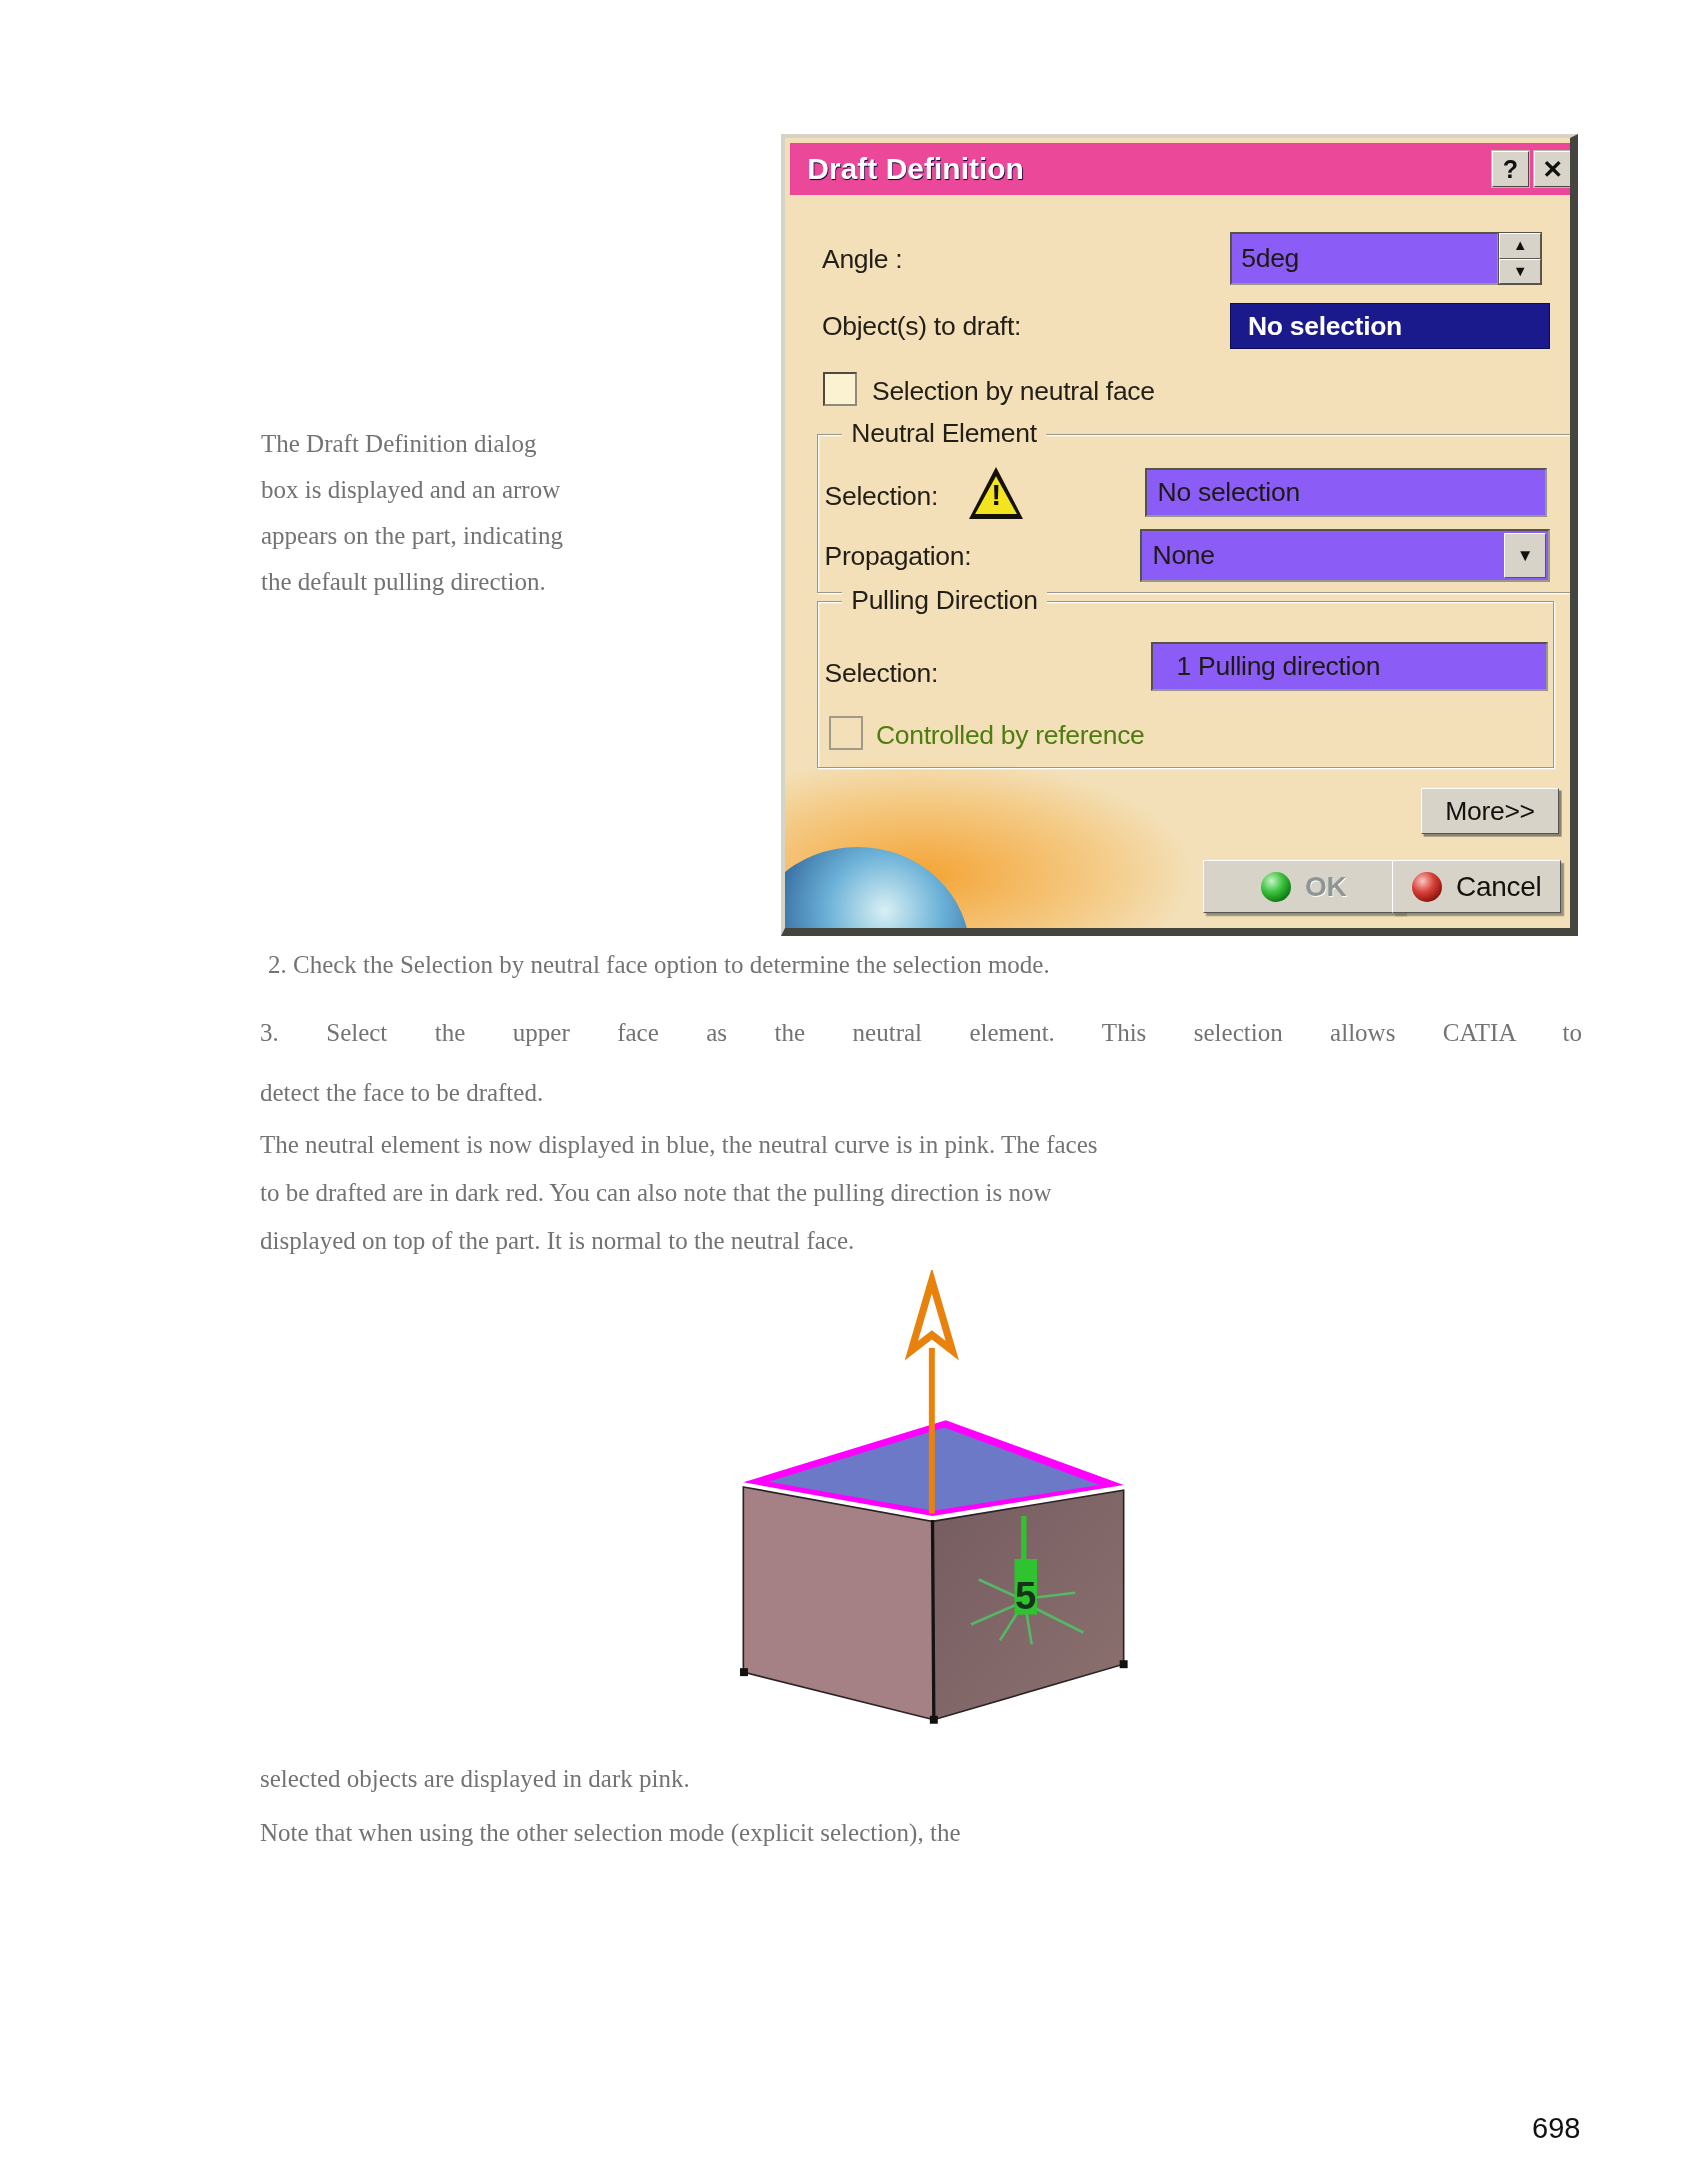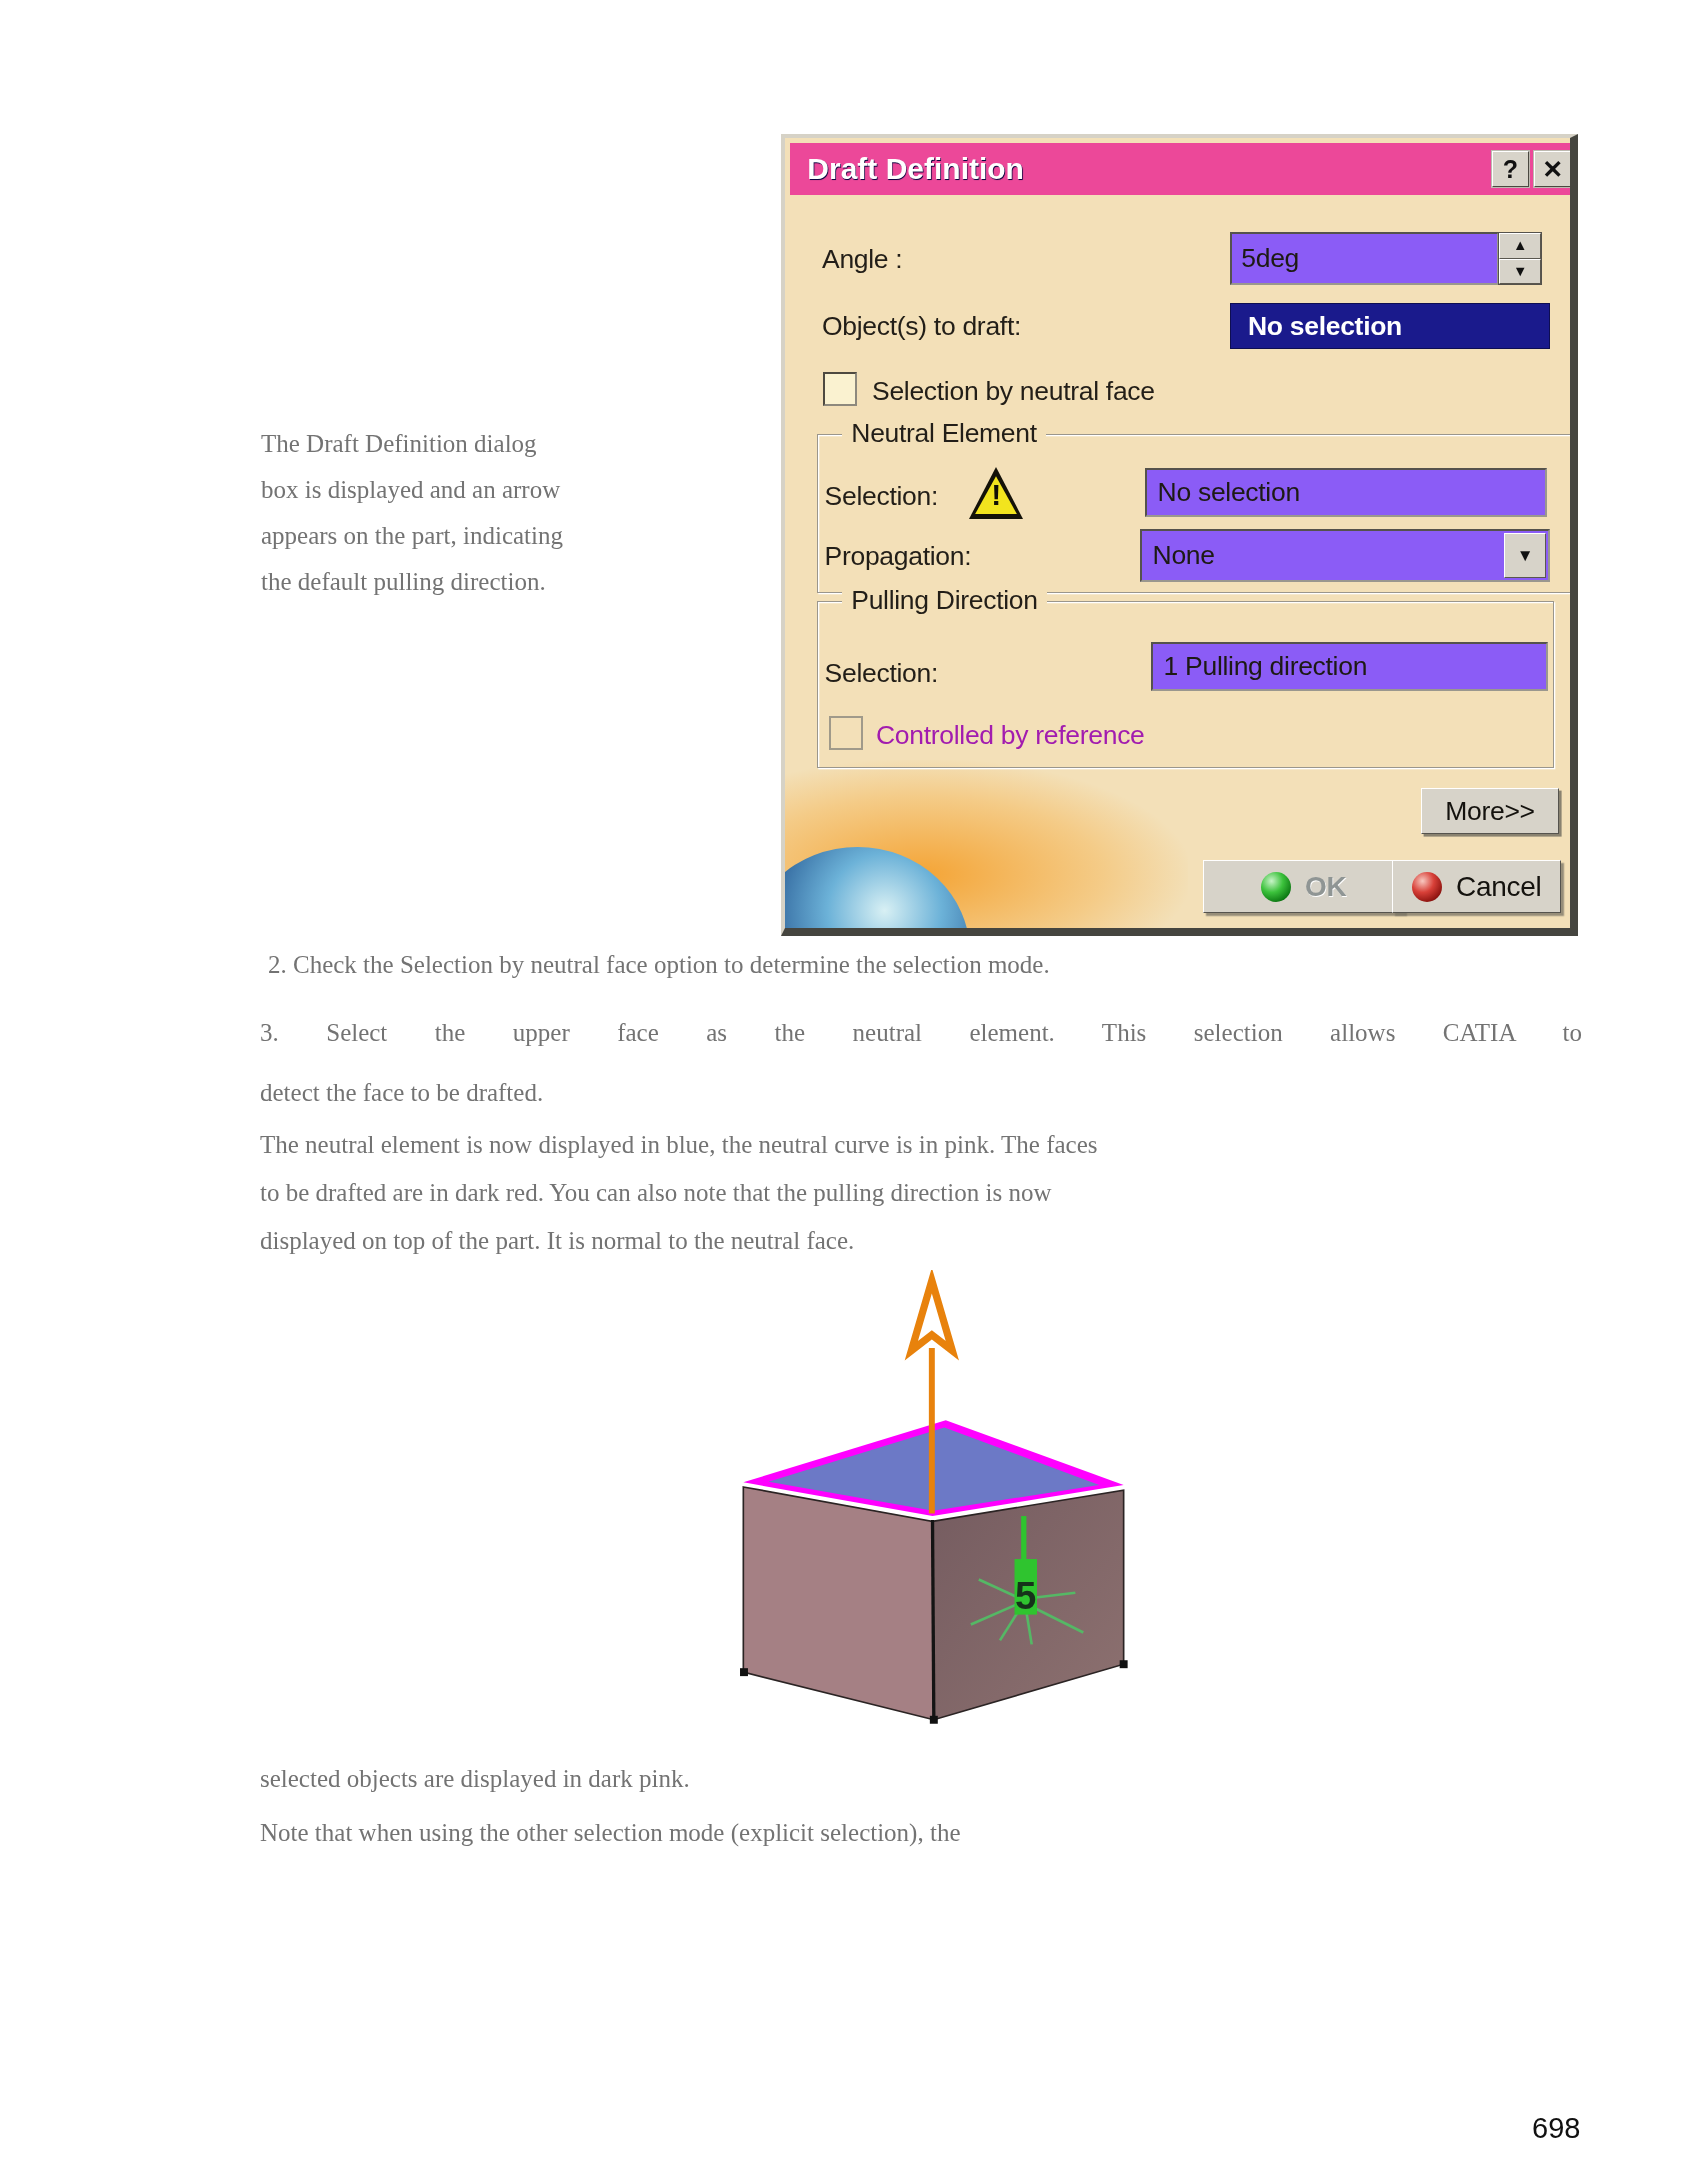--- a/index.html
+++ b/index.html
@@ -143,25 +143,25 @@
     <div class="dlg-label" style="left:6.6px; top:106px;">Propagation:</div>
     <div class="sunken" style="position:absolute; left:322px; top:94px; width:410px; height:53px; display:flex; align-items:center;">
       <span class="field-text" style="padding-left:10.6px;">None</span>
       <span class="drop-btn">▼</span>
     </div>
   </div>
 
   <div class="group" style="left:32px; top:463px; width:737px; height:167px;">
     <span class="group-legend">Pulling Direction</span>
     <div class="dlg-label" style="left:6.6px; top:56px;">Selection:</div>
-    <div class="sunken" style="position:absolute; left:333px; top:40px; width:397px; height:49px; display:flex; align-items:center;">
+    <div class="sunken" style="position:absolute; left:333px; top:40px; width:397px; height:49px; display:flex; align-items:center;padding-left:13px;">
       <span class="field-text" style="padding-left:10.6px;">1 Pulling direction</span>
     </div>
     <div class="checkbox disabled" style="left:10.6px; top:114px;"></div>
-    <div class="dlg-label" style="left:58px; top:118px; color:#a21caf;">Controlled by reference</div>
+    <div class="dlg-label" style="left:58px; top:118px; color:#4d7c0f;">Controlled by reference</div>
   </div>
 
   <div class="raised more-btn">
     <span>More&gt;&gt;</span>
   </div>
 
   <div class="raised cmd-btn btn-shadow" style="left:418px; top:722px; width:201px;">
     <span class="sphere green"></span>
     <span style="color:#8F9594; font-weight:bold; text-shadow:0.7px 0.7px 0 #fff;">OK</span>
   </div>

